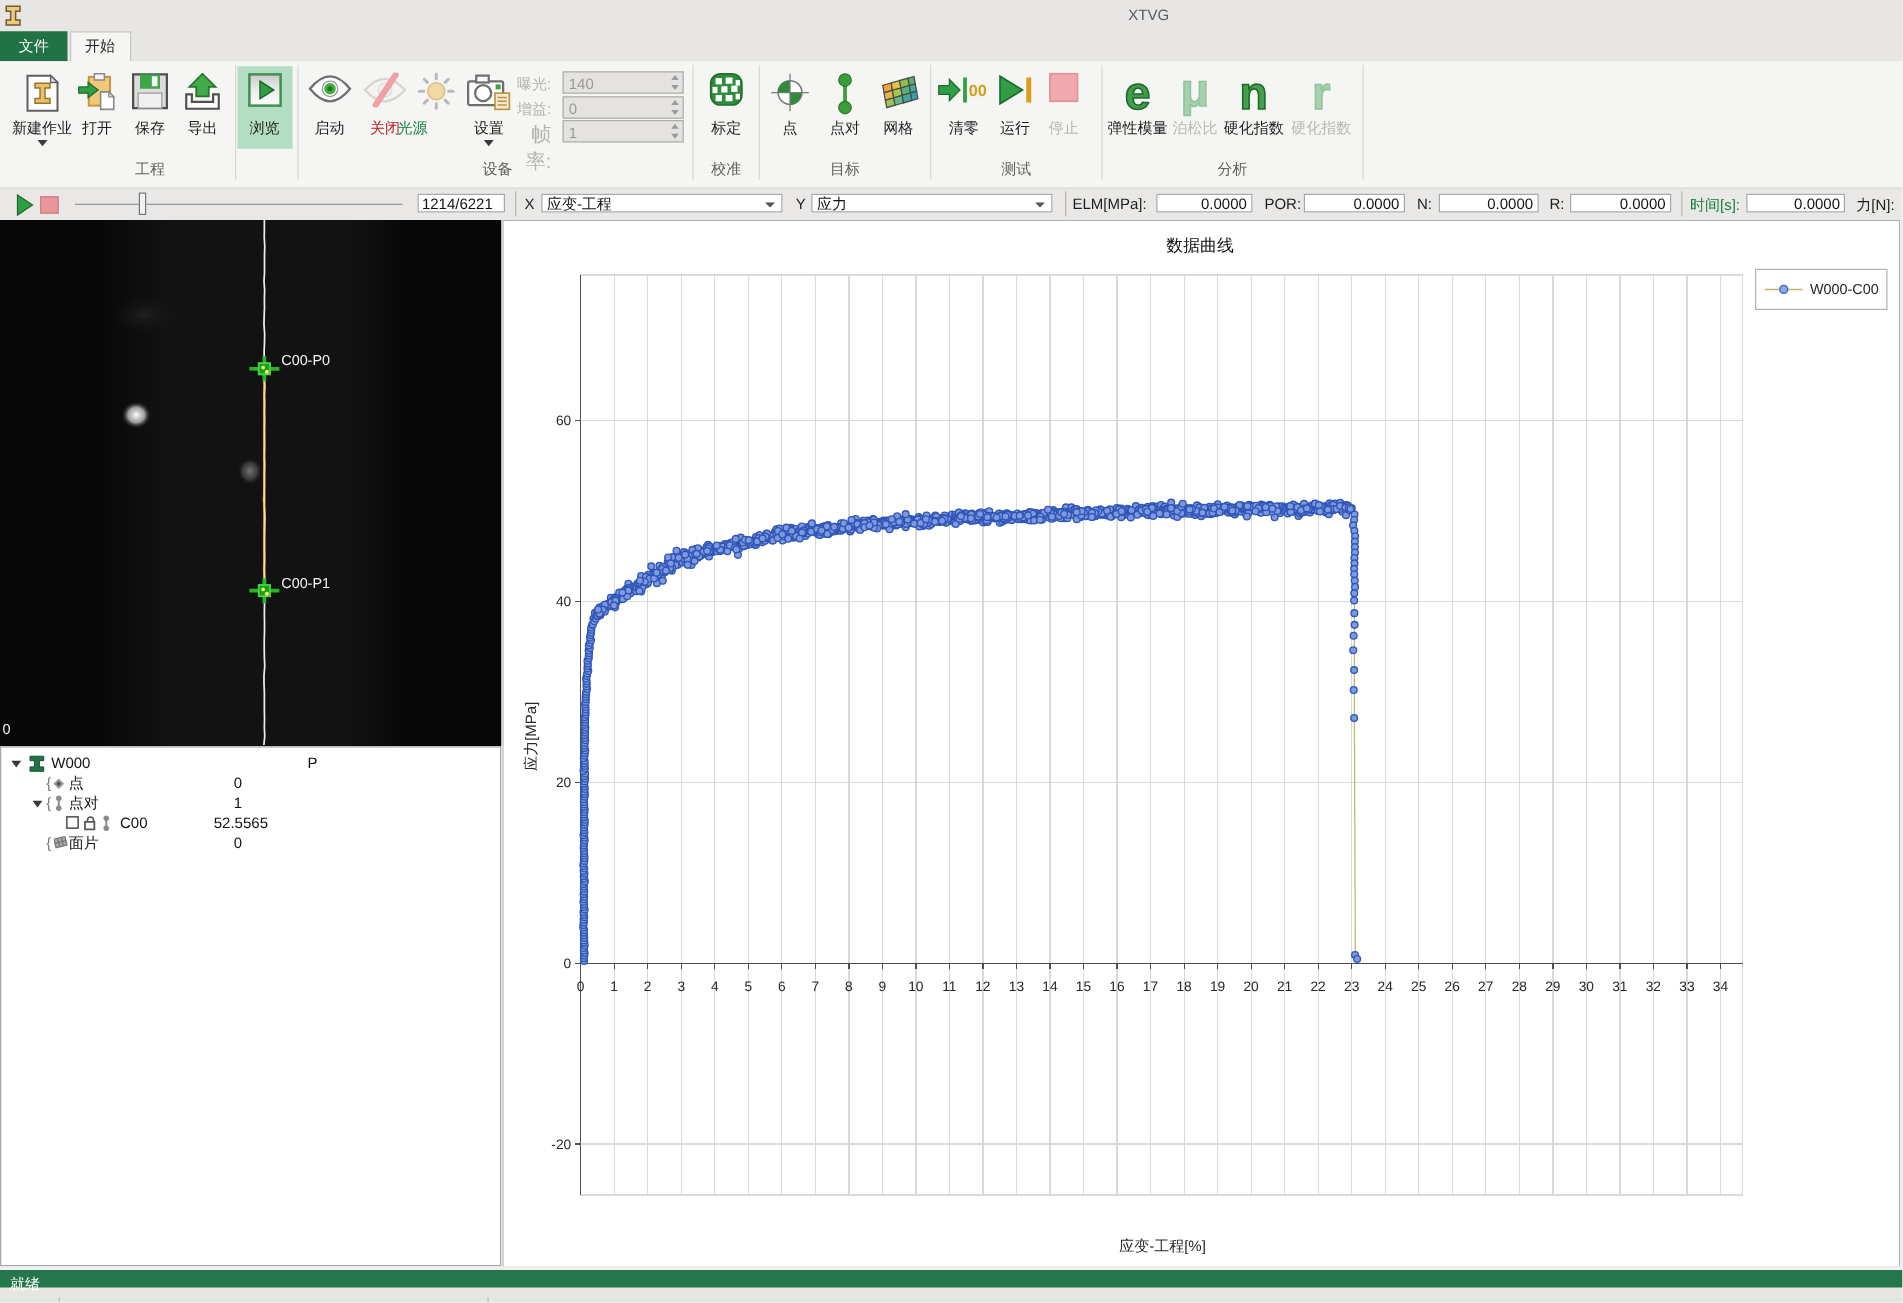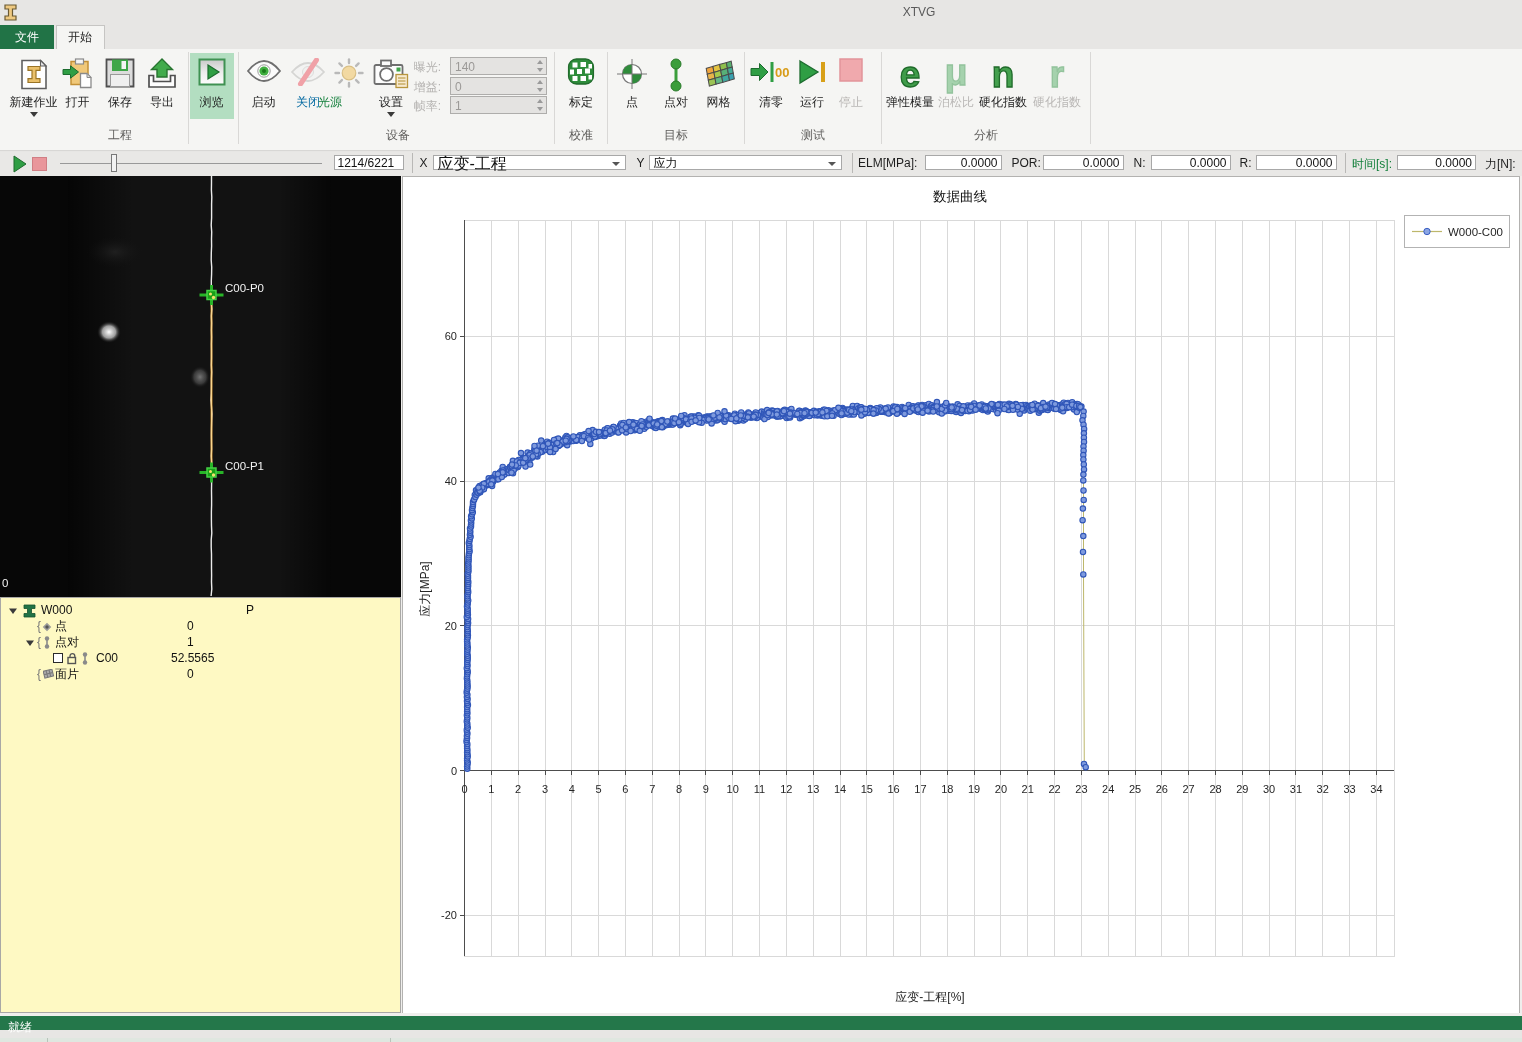--- a/index.html
+++ b/index.html
@@ -74,21 +74,21 @@
 <circle cx="18" cy="13" r="2" fill="#1b7a1b"></circle>
 </svg></div>
 <div class="bl" style="left:263.5px;top:45px;color:#1e1e1e">启动</div>
 <div class="ic" style="left:308px;top:9px"><svg width="36" height="28" viewBox="0 0 36 28">
 <g opacity=".35">
 <path d="M2 14 Q10 5 18 5 Q26 5 34 14 Q26 23 18 23 Q10 23 2 14 Z" fill="#f2f2f2" stroke="#9a9a9a" stroke-width="1.8"></path>
 <circle cx="18" cy="14" r="5.5" fill="#e9e9e9" stroke="#b0b0b0" stroke-width="1"></circle>
 </g>
 <line x1="26.5" y1="2" x2="10.5" y2="26" stroke="#f0a1a7" stroke-width="5" stroke-linecap="round"></line>
 </svg></div>
-<div class="bl" style="left:308px;top:45px;color:#0369a1">关闭</div>
+<div class="bl" style="left:308px;top:45px;color:#b91c1c">关闭</div>
 <div class="ic" style="left:349px;top:9px"><svg width="30" height="30" viewBox="0 0 30 30">
 <g stroke="#b3b3b3" stroke-width="2.4" stroke-linecap="round" opacity=".9">
 <line x1="15" y1="1.5" x2="15" y2="5"></line>
           <line x1="15" y1="25" x2="15" y2="28.5"></line>
 <line x1="1.5" y1="15" x2="5" y2="15"></line>
           <line x1="25" y1="15" x2="28.5" y2="15"></line>
 <line x1="5.4" y1="5.4" x2="7.9" y2="7.9"></line>
           <line x1="22.1" y1="22.1" x2="24.6" y2="24.6"></line>
 <line x1="5.4" y1="24.6" x2="7.9" y2="22.1"></line>
           <line x1="22.1" y1="7.9" x2="24.6" y2="5.4"></line>
@@ -201,38 +201,38 @@
     <div class="gl" style="left:813px">测试</div>
     <div class="gl" style="left:986px">分析</div>
 <div style="position:absolute;left:407px;top:10.0px;width:34px;text-align:right;font-size:12px;color:#b5b3b1">曝光:</div>
 <div style="position:absolute;left:450px;top:8.0px;width:97px;height:18px;background:#e4e3e1;border:1px solid #aeadab;font-size:12px;color:#9b9997;line-height:18px;padding-left:4px">140
 <span style="position:absolute;right:3px;top:2px;width:0;height:0;border-left:3.5px solid transparent;border-right:3.5px solid transparent;border-bottom:4px solid #9a9a9a"></span>
 <span style="position:absolute;right:3px;bottom:2px;width:0;height:0;border-left:3.5px solid transparent;border-right:3.5px solid transparent;border-top:4px solid #9a9a9a"></span></div>
 <div style="position:absolute;left:407px;top:29.5px;width:34px;text-align:right;font-size:12px;color:#b5b3b1">增益:</div>
 <div style="position:absolute;left:450px;top:27.5px;width:97px;height:18px;background:#e4e3e1;border:1px solid #aeadab;font-size:12px;color:#9b9997;line-height:18px;padding-left:4px">0
 <span style="position:absolute;right:3px;top:2px;width:0;height:0;border-left:3.5px solid transparent;border-right:3.5px solid transparent;border-bottom:4px solid #9a9a9a"></span>
 <span style="position:absolute;right:3px;bottom:2px;width:0;height:0;border-left:3.5px solid transparent;border-right:3.5px solid transparent;border-top:4px solid #9a9a9a"></span></div>
-<div style="position:absolute;left:407px;top:49.0px;width:34px;text-align:right;font-size:12px;color:#b5b3b1">帧率:</div>
+<div style="position:absolute;left:407px;top:49.0px;width:34px;text-align:right;font-size:16px;color:#b5b3b1">帧率:</div>
 <div style="position:absolute;left:450px;top:47.0px;width:97px;height:18px;background:#e4e3e1;border:1px solid #aeadab;font-size:12px;color:#9b9997;line-height:18px;padding-left:4px">1
 <span style="position:absolute;right:3px;top:2px;width:0;height:0;border-left:3.5px solid transparent;border-right:3.5px solid transparent;border-bottom:4px solid #9a9a9a"></span>
 <span style="position:absolute;right:3px;bottom:2px;width:0;height:0;border-left:3.5px solid transparent;border-right:3.5px solid transparent;border-top:4px solid #9a9a9a"></span></div>
 </div>
 
 <div style="position:absolute;left:0;top:152px;width:1522px;height:24px;background:#e9e8e6">
 
 <svg width="30" height="22" style="position:absolute;left:12px;top:1px">
 <path d="M2 3 L14 11 2 19 Z" fill="#2f9e44" stroke="#1d6b2d" stroke-width="1"></path>
     </svg>
 <div style="position:absolute;left:32px;top:4.5px;width:15px;height:14px;background:#e9969b;border:1px solid #d07e84"></div>
 <div style="position:absolute;left:60px;top:10.5px;width:262px;height:1px;background:#999"></div>
 <div style="position:absolute;left:111px;top:1.5px;width:6px;height:18px;background:#f2f2f2;border:1px solid #787878"></div>
 <div style="position:absolute;left:333.5px;top:2.5px;width:70px;height:15px;background:#fff;border:1px solid #a8a8a8;font-size:12px;color:#111;line-height:15px;text-align:left;padding-left:3px">1214/6221</div>
 <div style="position:absolute;left:412px;top:1px;width:1px;height:20px;background:#b9b8b6"></div>
 <div style="position:absolute;left:419.5px;top:4px;font-size:12px;color:#1e1e1e">X</div>
-<div style="position:absolute;left:432.5px;top:2.5px;width:193px;height:15px;background:#fff;border:1px solid #a8a8a8;font-size:16px;color:#111;line-height:15px;padding-left:4px">应变-工程<span style="position:absolute;right:5px;top:6px;width:0;height:0;border-left:4px solid transparent;border-right:4px solid transparent;border-top:4.5px solid #555"></span></div>
+<div style="position:absolute;left:432.5px;top:2.5px;width:193px;height:15px;background:#fff;border:1px solid #a8a8a8;font-size:12px;color:#111;line-height:15px;padding-left:4px">应变-工程<span style="position:absolute;right:5px;top:6px;width:0;height:0;border-left:4px solid transparent;border-right:4px solid transparent;border-top:4.5px solid #555"></span></div>
 <div style="position:absolute;left:636.5px;top:4px;font-size:12px;color:#1e1e1e">Y</div>
 <div style="position:absolute;left:648.5px;top:2.5px;width:193px;height:15px;background:#fff;border:1px solid #a8a8a8;font-size:12px;color:#111;line-height:15px;padding-left:4px">应力<span style="position:absolute;right:5px;top:6px;width:0;height:0;border-left:4px solid transparent;border-right:4px solid transparent;border-top:4.5px solid #555"></span></div>
 <div style="position:absolute;left:851.5px;top:1px;width:1px;height:20px;background:#b9b8b6"></div>
 <div style="position:absolute;left:858px;top:4px;font-size:12px;color:#1e1e1e">ELM[MPa]:</div>
 <div style="position:absolute;left:924.5px;top:2.5px;width:77px;height:15px;background:#fff;border:1px solid #a8a8a8;font-size:12px;color:#111;line-height:15px;text-align:right;padding-right:3px">0.0000</div>
 <div style="position:absolute;left:1011.5px;top:4px;font-size:12px;color:#1e1e1e">POR:</div>
 <div style="position:absolute;left:1042.5px;top:2.5px;width:81px;height:15px;background:#fff;border:1px solid #a8a8a8;font-size:12px;color:#111;line-height:15px;text-align:right;padding-right:3px">0.0000</div>
 <div style="position:absolute;left:1133.5px;top:4px;font-size:12px;color:#1e1e1e">N:</div>
 <div style="position:absolute;left:1150.5px;top:2.5px;width:80px;height:15px;background:#fff;border:1px solid #a8a8a8;font-size:12px;color:#111;line-height:15px;text-align:right;padding-right:3px">0.0000</div>
 <div style="position:absolute;left:1239.5px;top:4px;font-size:12px;color:#1e1e1e">R:</div>
@@ -292,21 +292,21 @@
 <circle cx="-1" cy="-1" r="1.5" fill="#f2e26a"></circle>
         <circle cx="2" cy="2.5" r="1.7" fill="#f2e26a"></circle>
 </g>
 </g>
 <g font-family="Liberation Sans" font-size="11.5" fill="#f2f2f2">
 <text x="225" y="116">C00-P0</text>
 <text x="225" y="294">C00-P1</text>
 <text x="2" y="411">0</text>
 </g>
 </svg>
-<div style="position:absolute;left:0;top:597px;width:401px;height:416px;background:#fef9c3;border:1px solid #a9a8a6">
+<div style="position:absolute;left:0;top:597px;width:401px;height:416px;background:#ffffff;border:1px solid #a9a8a6">
 
 <div class="trow" style="top:5px">
  <svg width="8" height="8" style="position:absolute;left:8px;top:4px">
         <path d="M0 1.5 L8 1.5 4 7 Z" fill="#3a3a3a"></path>
       </svg>
  <svg width="13" height="14" style="position:absolute;left:22px;top:1px">
         <path d="M1 1 h11 v3.5 h-3.5 v5 H12 v3.5 H1 v-3.5 h3.5 v-5 H1 Z" fill="#217346" stroke="#14532f" stroke-width=".8"></path>
       </svg>
  <span style="left:40px">W000</span>
       <span style="left:245px">P</span>

